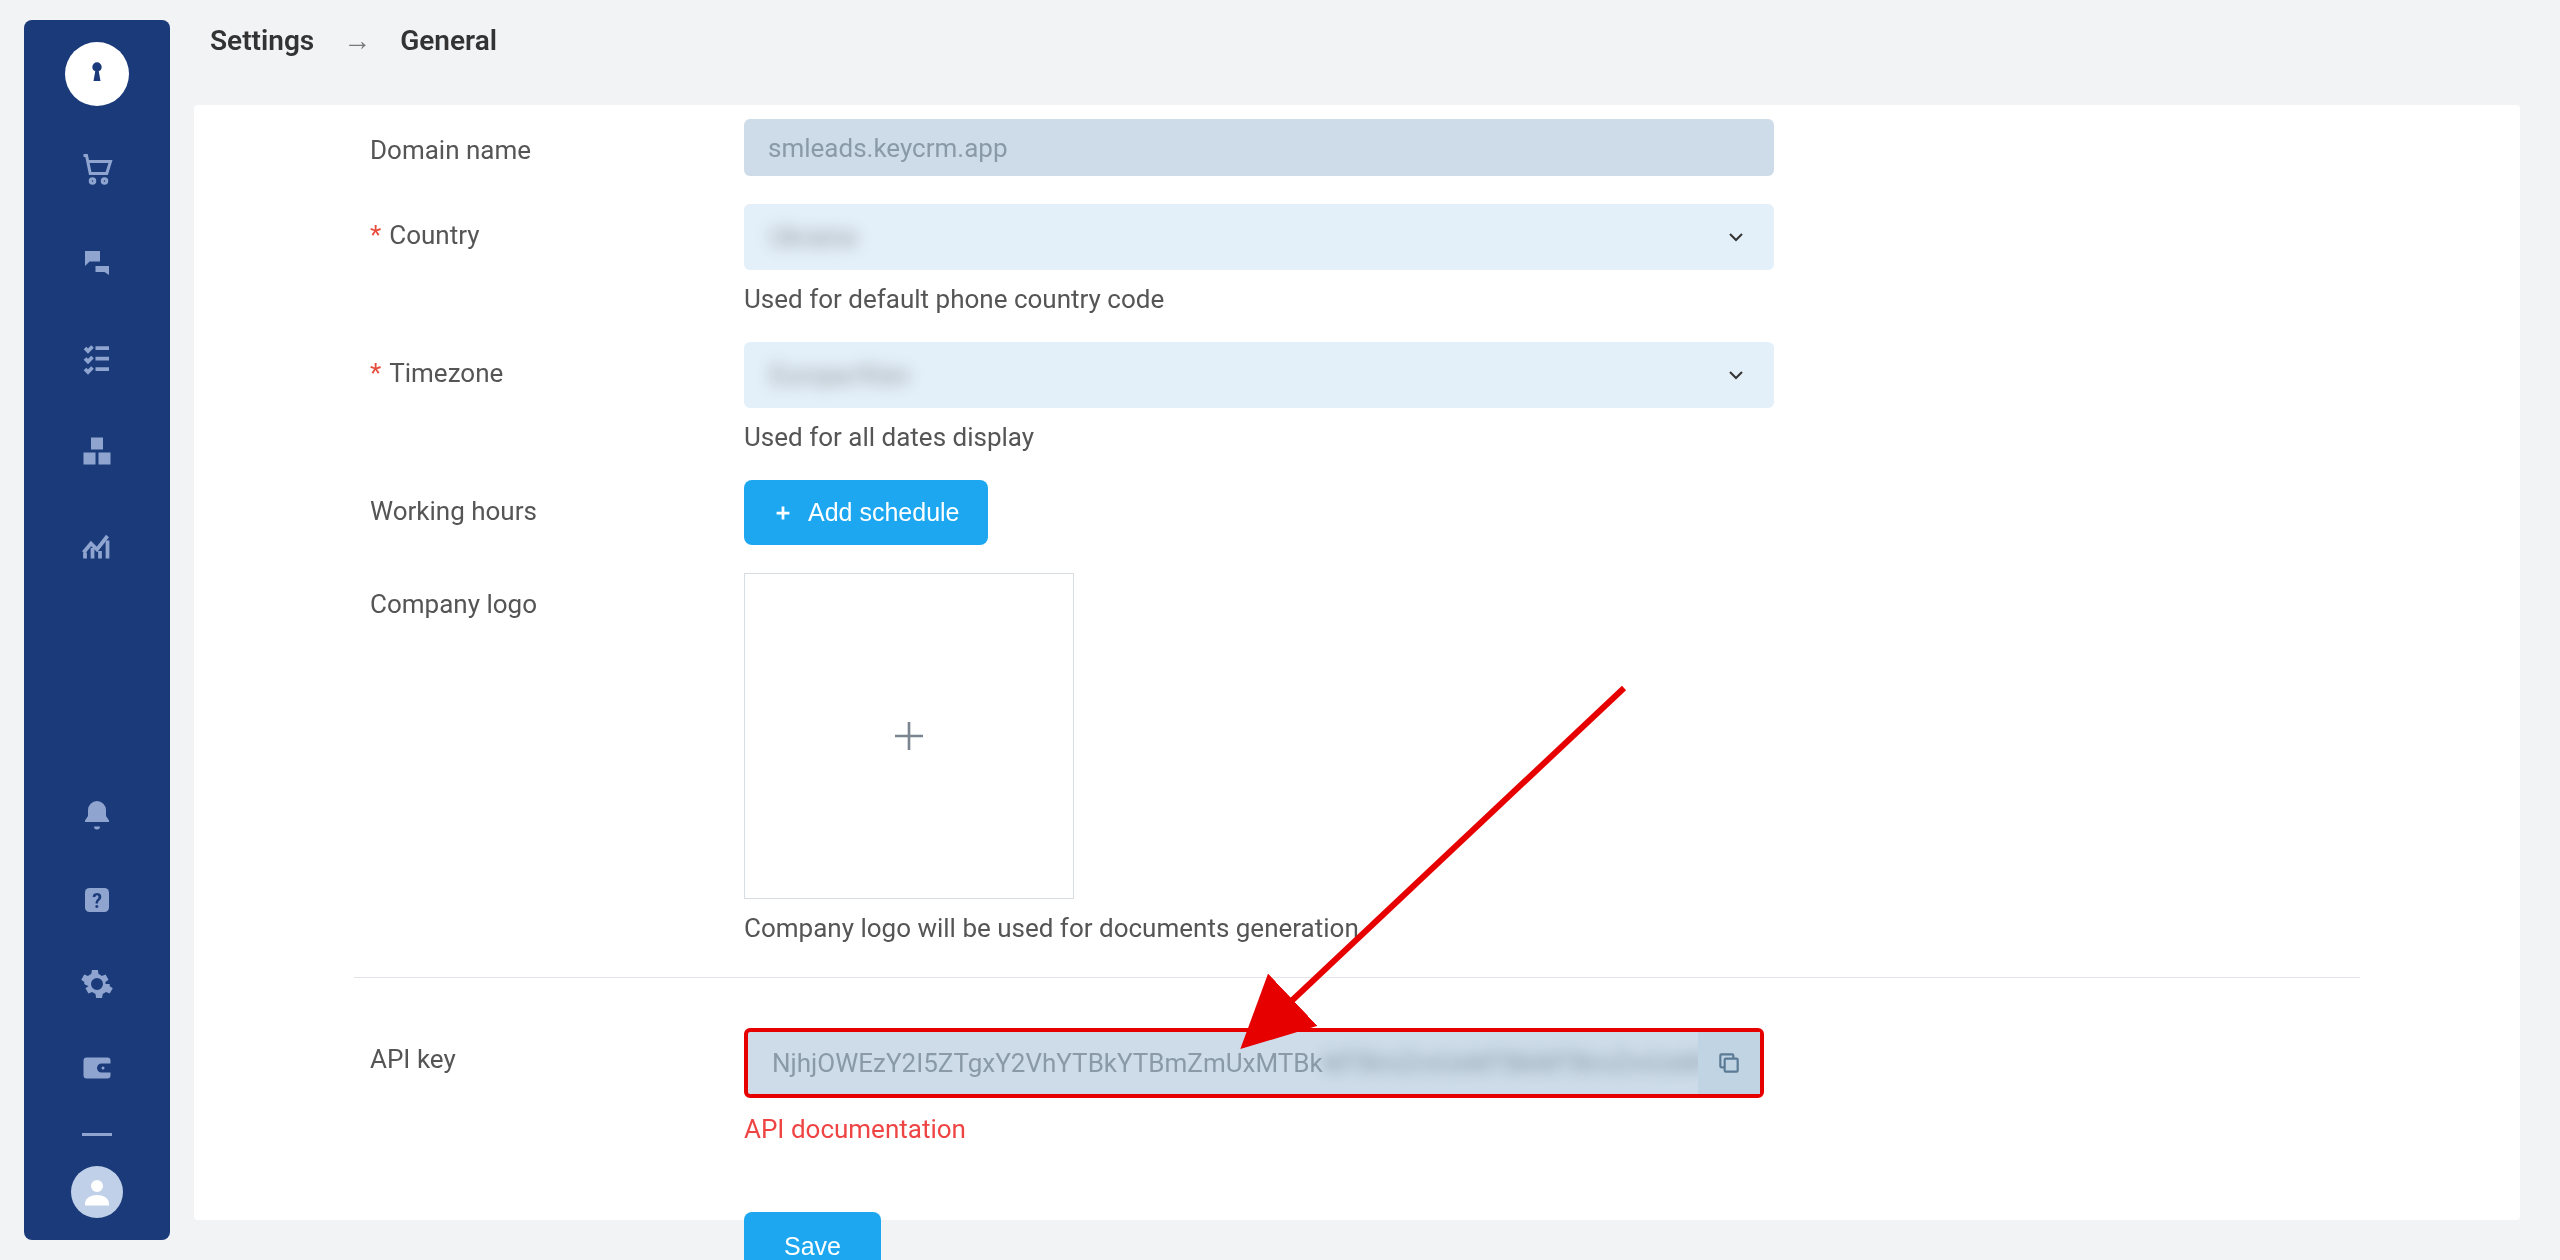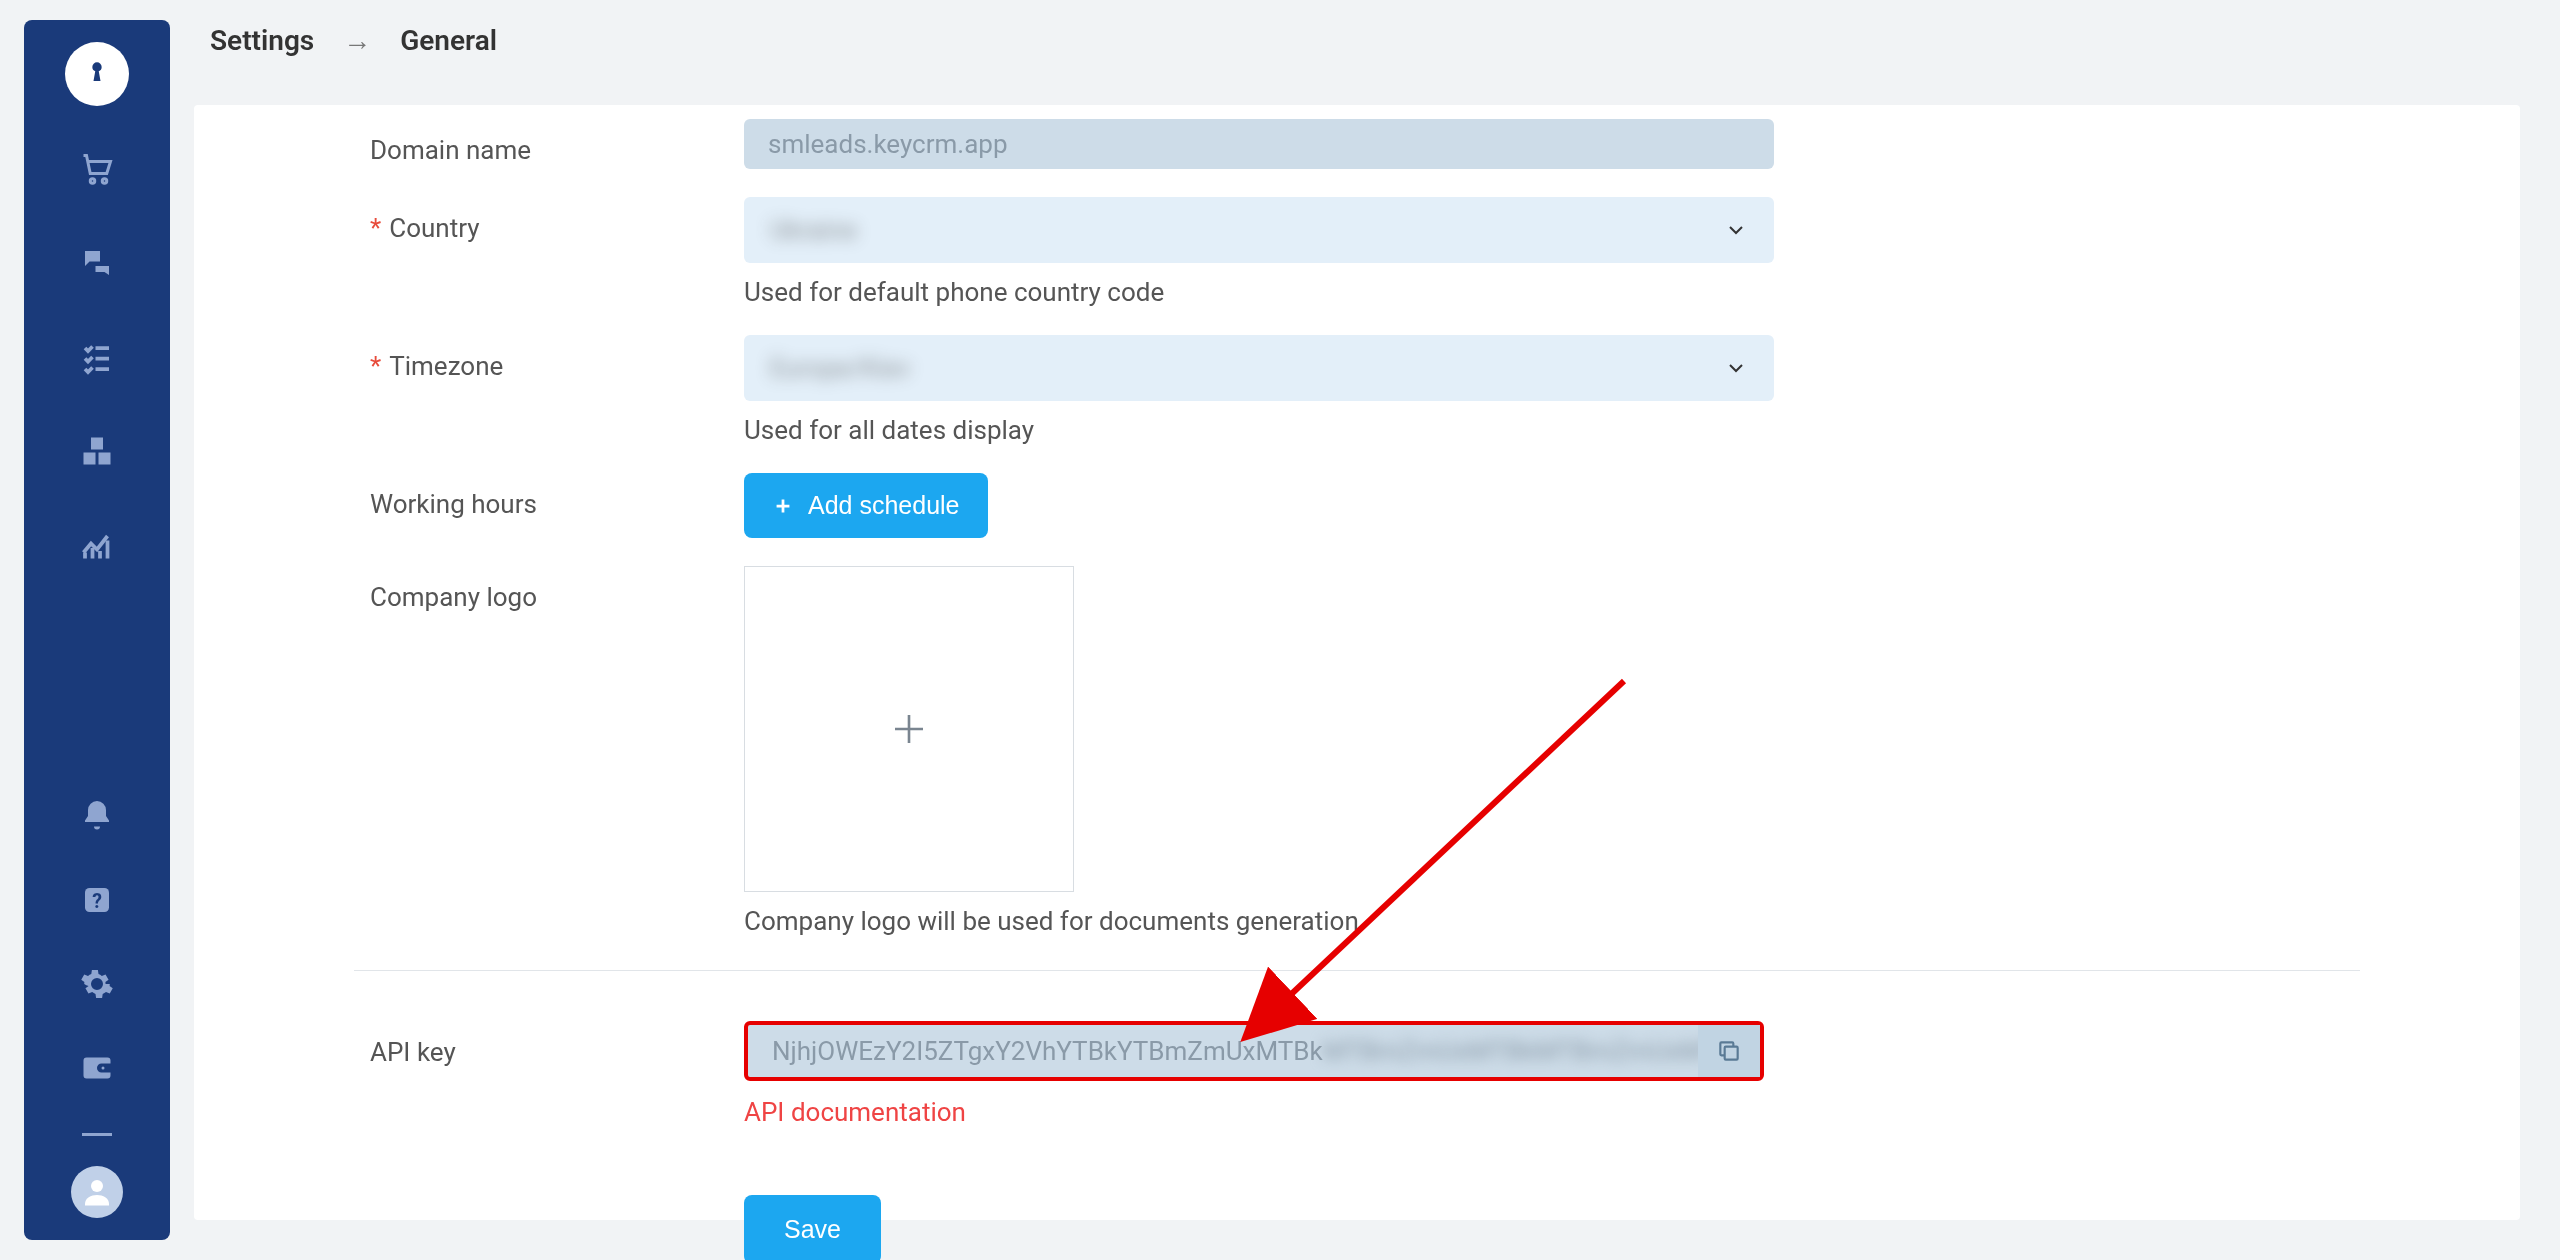--- a/index.html
+++ b/index.html
@@ -24,35 +24,35 @@
 .topbar .arrow { color: #777; font-size: 28px; }
 
 .content-card { background: #fff; margin: 0 40px 40px 24px; border-radius: 4px; padding: 0 0 60px 0; min-height: 1020px; }
 
 .form-row { display: flex; padding: 14px 10px; position: relative; }
 .form-label { width: 540px; padding-left: 166px; padding-top: 16px; font-size: 26px; color: #555; }
 .form-label .req { color: #e74c3c; margin-right: 8px; }
 .form-field { width: 1030px; }
 .form-help { color: #555; font-size: 26px; margin-top: 14px; }
 
-.input-ro { background: #cddce8; height: 50px; border-radius: 6px; display: flex; align-items: center; padding: 0 24px; color: #8a9aa8; font-size: 26px; width: 1030px; }
+.input-ro { background: #cddce8; height: 57px; border-radius: 6px; display: flex; align-items: center; padding: 0 24px; color: #8a9aa8; font-size: 26px; width: 1030px; }
 .select-ro { background: #e3eff9; height: 66px; border-radius: 6px; display: flex; align-items: center; justify-content: space-between; padding: 0 26px; color: #333; font-size: 26px; width: 1030px; cursor: pointer; }
 .select-ro .val { filter: blur(8px); opacity: .5; }
 .select-ro svg { width: 24px; height: 24px; color: #333; }
 
 .upload-box { width: 330px; height: 326px; border: 1px solid #d8dde2; display: flex; align-items: center; justify-content: center; cursor: pointer; }
 .upload-box .plus { color: #7a8590; }
 
 .btn { border: none; border-radius: 8px; padding: 18px 28px; font-size: 25px; cursor: pointer; display: inline-flex; align-items: center; gap: 14px; }
 .btn-primary { background: #1ca7f0; color: #fff; }
 
 .hr { border: none; border-top: 1px solid #e1e5e9; margin: 20px 160px 36px 160px; }
 
 .api-row { position: relative; }
-.api-box { background: #cddce8; height: 60px; border-radius: 6px; display: flex; align-items: center; padding: 0 24px; color: #8a9aa8; font-size: 26px; width: 1020px; border: 4px solid #e60000; position: relative; }
+.api-box { background: #cddce8; height: 70px; border-radius: 6px; display: flex; align-items: center; padding: 0 24px; color: #8a9aa8; font-size: 26px; width: 1020px; border: 4px solid #e60000; position: relative; }
 .api-box .copybtn { position: absolute; right: 0; top: 0; bottom: 0; width: 62px; display: flex; align-items: center; justify-content: center; background: #c1d4e3; }
 .api-partial { color: #8a9aa8; }
 .api-blur { color: #8a9aa8; filter: blur(7px); }
 
 .link { color: #ef4444; font-size: 26px; text-decoration: none; margin-top: 16px; display: inline-block; }
 
 .arrow-annot { position: absolute; pointer-events: none; }
 </style>
 </head>
 <body>

